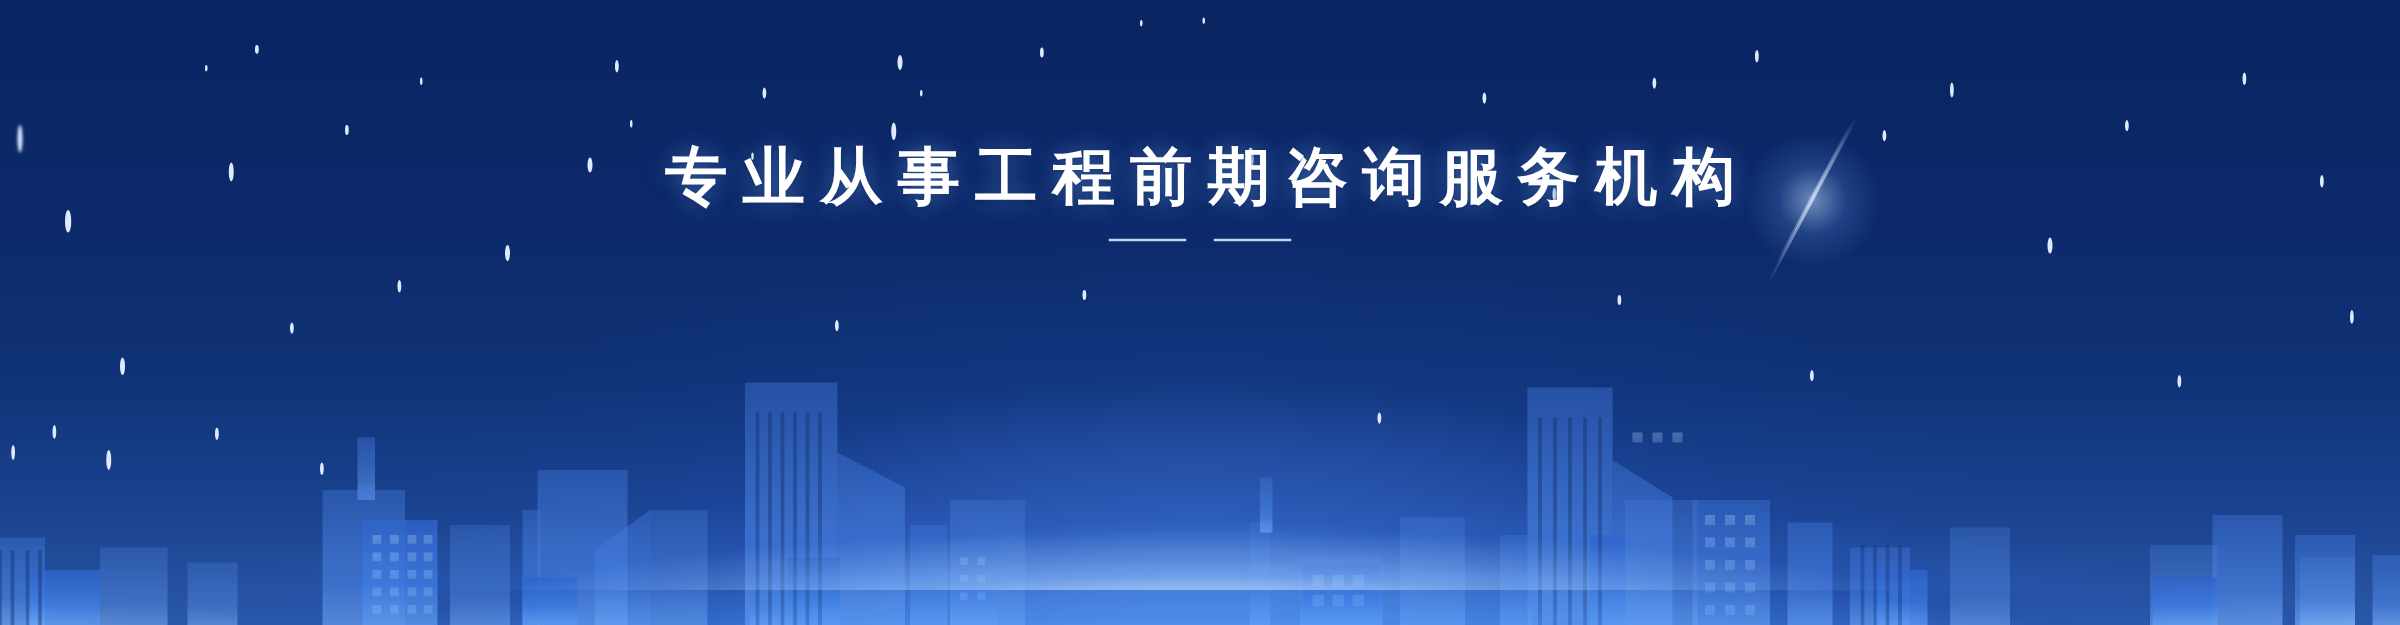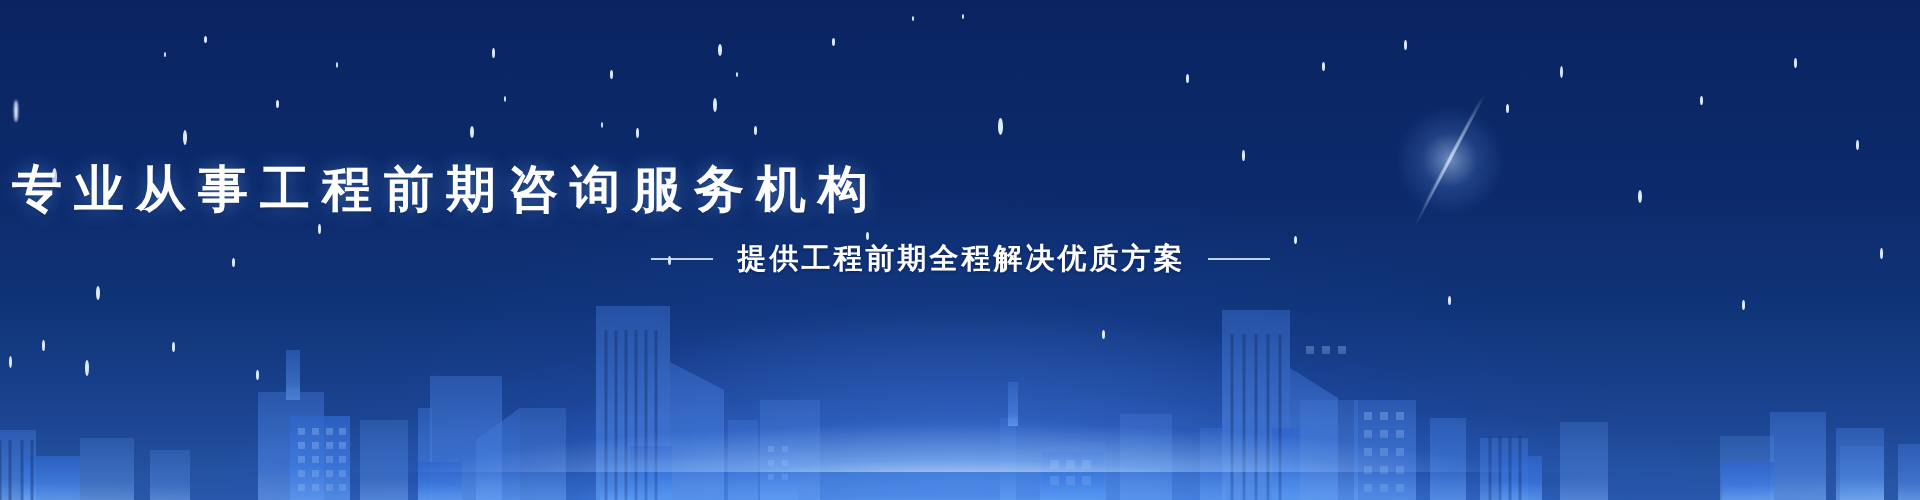--- a/index.html
+++ b/index.html
@@ -69,23 +69,22 @@
     position:absolute;left:0;bottom:28px;width:1920px;height:120px;
     background:radial-gradient(ellipse 52% 100% at 50% 120%, rgba(255,255,255,0.85) 0%, rgba(160,205,255,0.45) 30%, rgba(60,120,230,0.10) 60%, rgba(10,38,100,0) 85%);
     pointer-events:none;
   }
 
   
   .content{
     position:absolute;
     left:0;right:0;top:0;
     width:1920px;
-    text-align:left;
-    pointer-events:none;
-    margin-top:48px;
+    text-align:center;
+    pointer-events:none;
   }
   .headline{
     margin:0;
     padding-top:110px;
     font-size:50px;
     font-weight:bold;
     color:#ffffff;
     letter-spacing:12px;
     text-indent:12px;
     line-height:1.25;
@@ -347,19 +346,18 @@
   </svg>
 
   <div class="horizon"></div>
   <div class="horizon-line"></div>
 
   <div class="content">
     <h1 class="headline">专业从事工程前期咨询服务机构</h1>
 
     <div class="subline-wrap">
       <span class="rule"></span>
-      <h2 class="subline">提供工程前期全程解决优质方案</h2>
       <span class="rule"></span>
     </div>
 
   </div>
 
 </div>
 
 </body></html>

